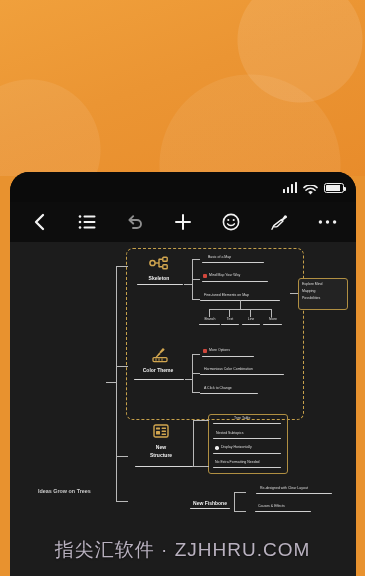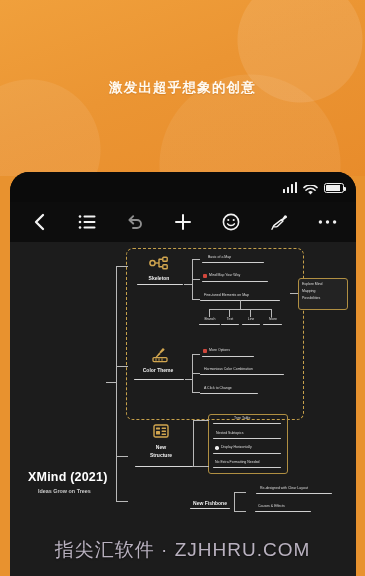--- a/index.html
+++ b/index.html
@@ -100,21 +100,20 @@
   .watermark{
     position:absolute;left:0;right:0;bottom:14px;text-align:center;
     font-size:19px;line-height:24px;color:#cfc6d6;opacity:.88;letter-spacing:1px;
     pointer-events:none;text-shadow:0 1px 2px rgba(0,0,0,.5);
   }
 </style>
 </head>
 <body>
 
 <div class="banner">
-  <div class="banner-sub">激发出超乎想象的创意</div>
 </div>
 
 <div class="phone">
 
   <div class="statusbar">
     <div class="sb-icons">
       <span class="bars">
           <i></i>
           <i></i>
           <i></i>
@@ -302,21 +301,20 @@
     <div class="connector" style="left:224px;top:250px;width:1px;height:20px;border-width:0 0 0 1px;"></div>
     <div class="connector" style="left:224px;top:250px;width:12px;height:1px;border-width:1px 0 0 0;"></div>
     <div class="connector" style="left:224px;top:269px;width:12px;height:1px;border-width:1px 0 0 0;"></div>
 
     <div class="topic" style="left:250px;top:244px;">Re-designed with Clear Layout</div>
     <div class="topic-line" style="left:246px;top:251px;width:76px;"></div>
 
     <div class="topic" style="left:248px;top:262px;">Causes &amp; Effects</div>
     <div class="topic-line" style="left:245px;top:269px;width:56px;"></div>
 
-    <div class="root-title">XMind (2021)</div>
     <div class="root-sub">Ideas Grow on Trees</div>
 
     <div class="connector" style="left:106px;top:24px;width:1px;height:236px;border-width:0 0 0 1px;"></div>
     <div class="connector" style="left:106px;top:24px;width:12px;height:1px;border-width:1px 0 0 0;"></div>
     <div class="connector" style="left:106px;top:124px;width:12px;height:1px;border-width:1px 0 0 0;"></div>
     <div class="connector" style="left:106px;top:214px;width:12px;height:1px;border-width:1px 0 0 0;"></div>
     <div class="connector" style="left:106px;top:259px;width:12px;height:1px;border-width:1px 0 0 0;"></div>
     <div class="connector" style="left:96px;top:140px;width:11px;height:1px;border-width:1px 0 0 0;"></div>
 
   </div>

